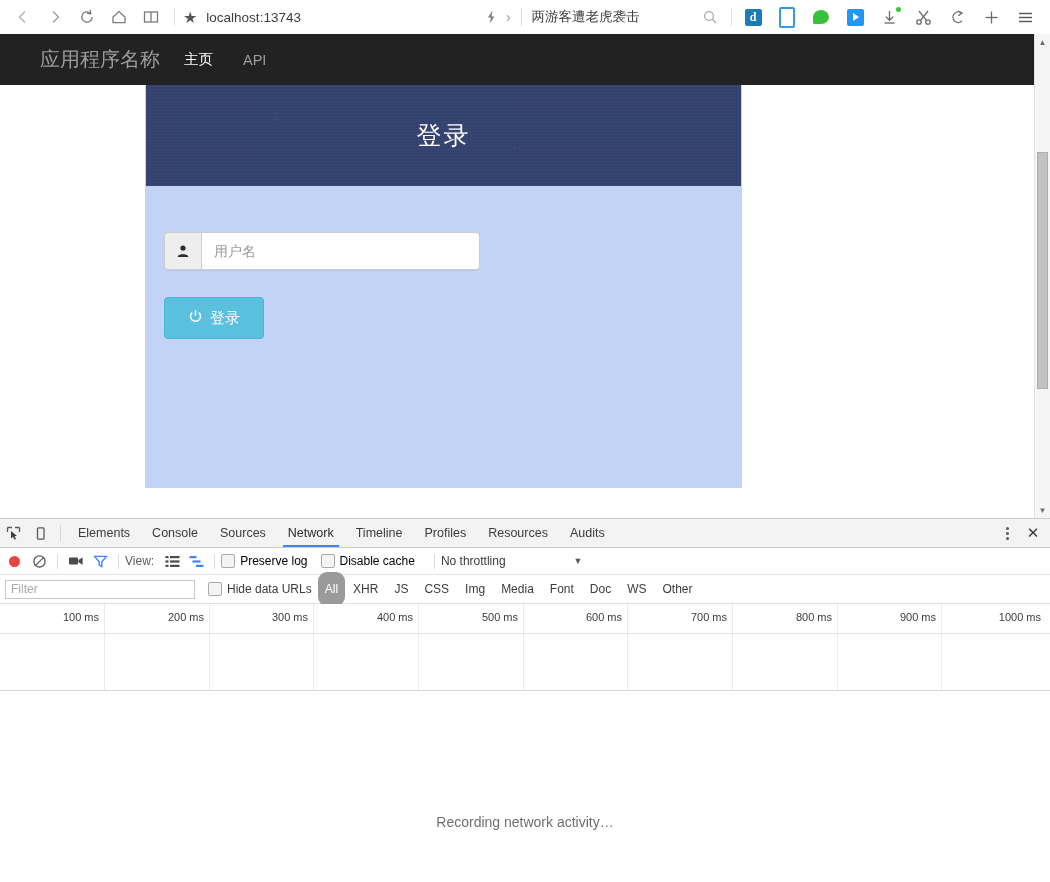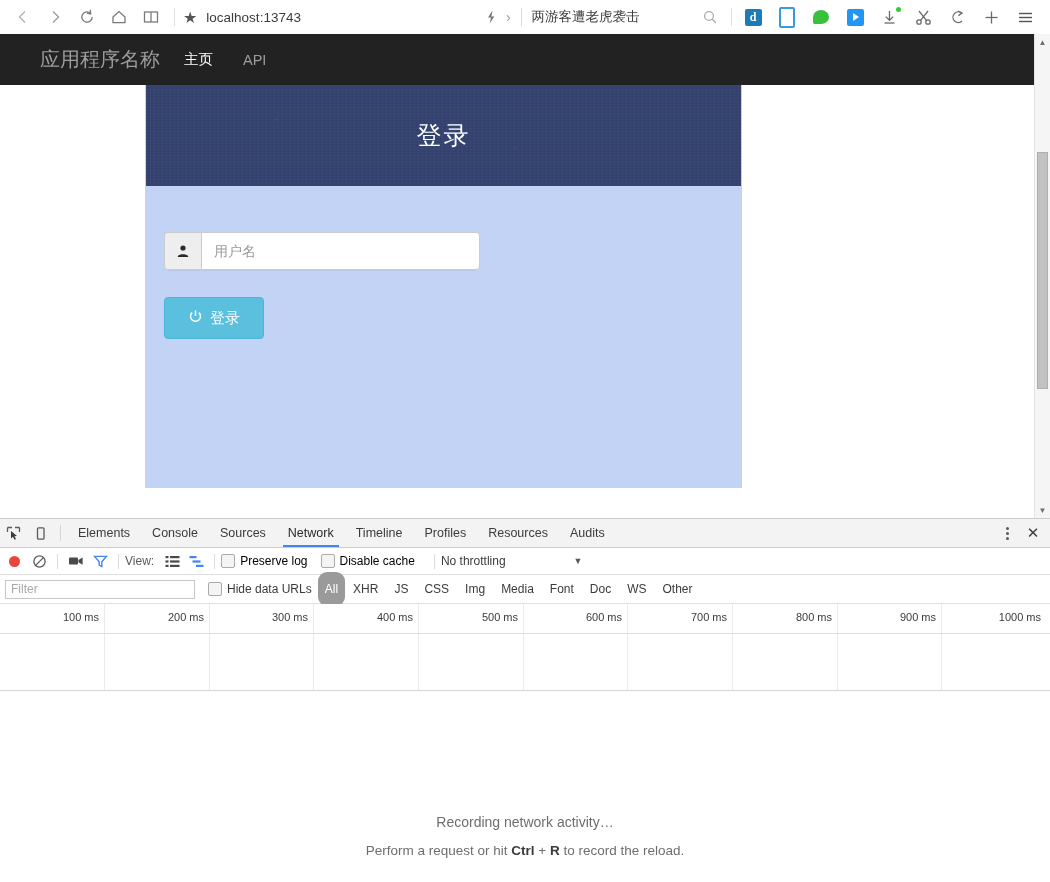--- a/index.html
+++ b/index.html
@@ -670,18 +670,15 @@
     <div class="gridline" style="left:418px"></div>
     <div class="gridline" style="left:523px"></div>
     <div class="gridline" style="left:627px"></div>
     <div class="gridline" style="left:732px"></div>
     <div class="gridline" style="left:837px"></div>
     <div class="gridline" style="left:941px"></div>
   </div>
 
   <div class="dt-empty">
     <div class="empty-line1">Recording network activity…</div>
-    <div class="empty-line2">
-      <span>Perform a request or hit </span><b>Ctrl</b><span> + </span><b>R</b><span> to record the reload.</span>
-    </div>
   </div>
 
 </div>
 
 </body></html>

